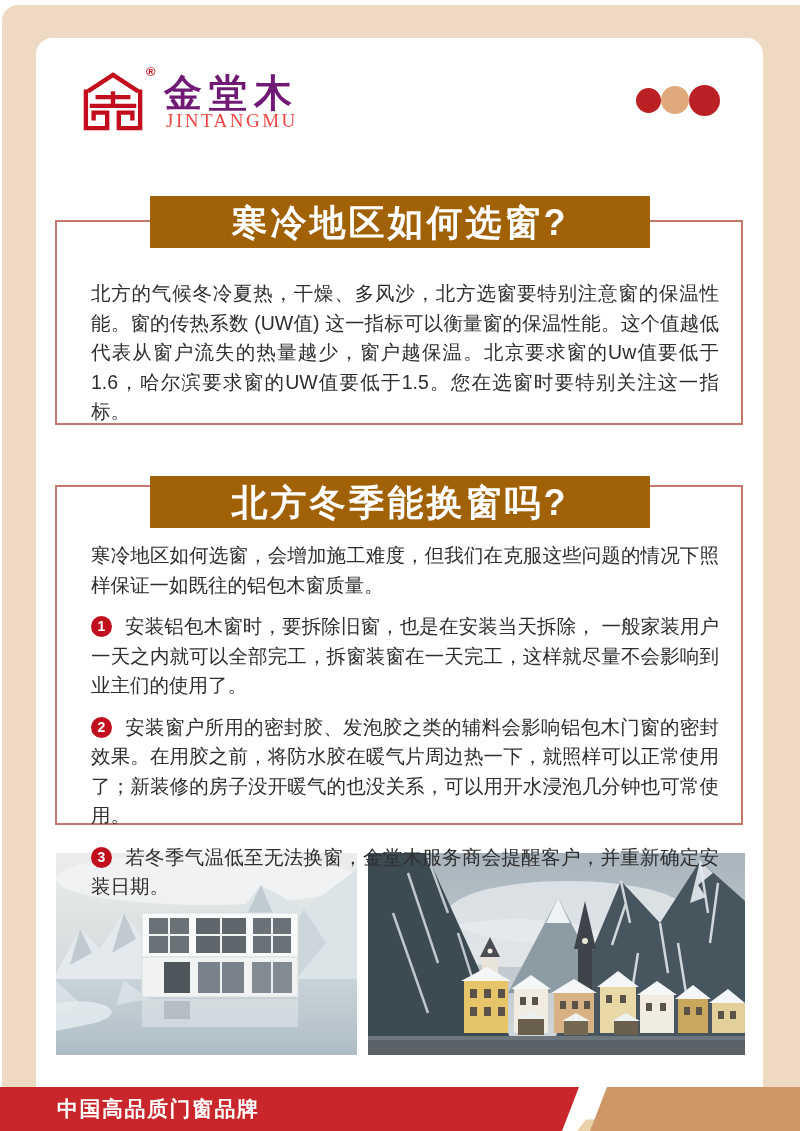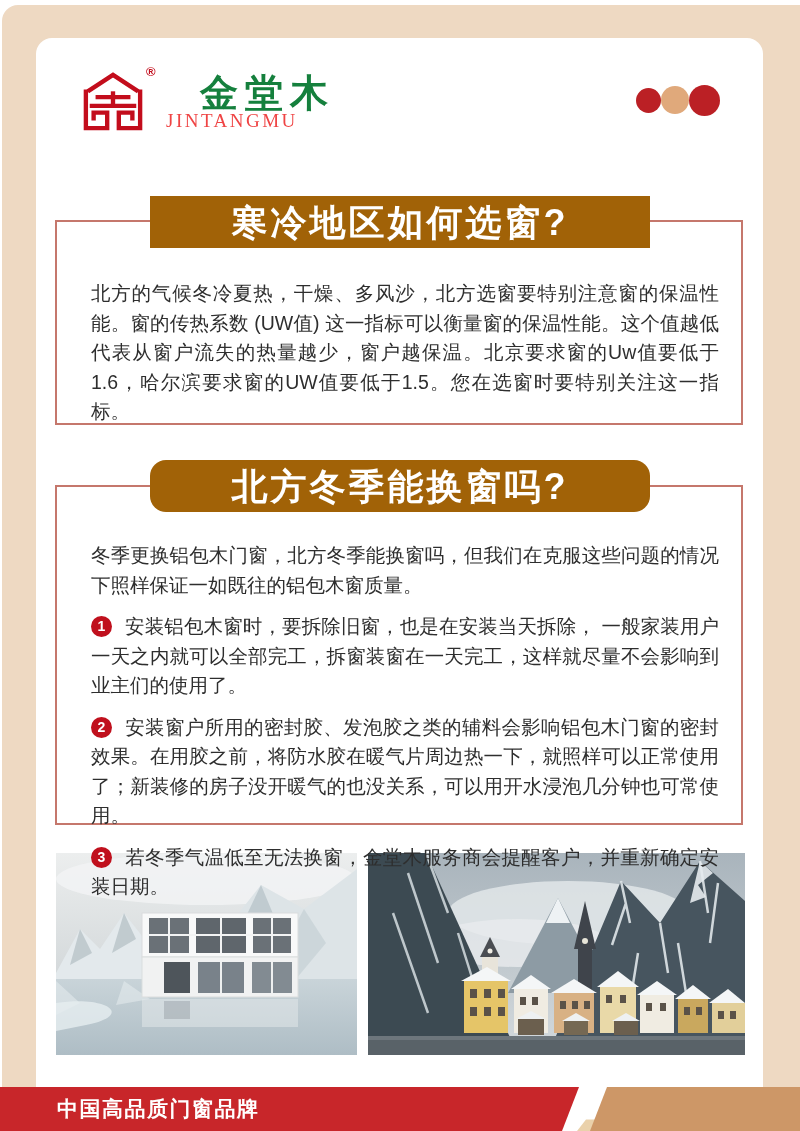--- a/index.html
+++ b/index.html
@@ -6,36 +6,36 @@
   .page{position:relative;width:800px;height:1131px;background:#fff;overflow:hidden;
         font-family:"Liberation Sans",sans-serif;}
   
   .frame{position:absolute;left:2px;top:5px;right:0;bottom:44px;background:#eed9c2;border-radius:16px 0 0 0;}
   .sheet{position:absolute;left:36px;top:38px;width:727px;height:1049px;background:#ffffff;border-radius:16px 16px 0 0;}
 
   
   .logo{position:absolute;left:82px;top:66px;width:320px;height:80px;}
   .seal{position:absolute;left:0;top:4px;width:62px;height:62px;}
   .regmark{position:absolute;left:64px;top:-2px;color:#c30d1c;font-size:13px;font-weight:bold;}
-  .brand-cn{position:absolute;left:82px;top:2px;color:#15803d;font-size:38px;font-weight:bold;
-            font-family:"Liberation Serif",serif;letter-spacing:7px;white-space:nowrap;margin-left:36px;}
+  .brand-cn{position:absolute;left:82px;top:2px;color:#701a75;font-size:38px;font-weight:bold;
+            font-family:"Liberation Serif",serif;letter-spacing:7px;white-space:nowrap;}
   .brand-en{position:absolute;left:84px;top:44px;color:#ef4444;font-size:19px;
             font-family:"Liberation Serif",serif;letter-spacing:2.5px;white-space:nowrap;}
 
   
   .dots{position:absolute;left:636px;top:85px;width:90px;height:32px;}
   .dot{position:absolute;border-radius:50%;}
   .dot1{left:0;top:3px;width:25px;height:25px;background:#bb2025;}
   .dot2{left:25px;top:1px;width:28px;height:28px;background:#e0a97b;}
   .dot3{left:53px;top:0;width:31px;height:31px;background:#bb2025;}
 
   
   .banner{position:absolute;left:150px;width:500px;height:52px;background:#a16207;color:#fff;
           text-align:center;line-height:53px;font-size:36px;font-weight:800;letter-spacing:3px;z-index:3;}
-  .banner1{top:196px;} .banner2{top:460px;border-radius:16px;}
+  .banner1{top:196px;} .banner2{top:476px;}
   .tbox{position:absolute;left:55px;width:688px;border:2px solid #c5776c;background:#fff;z-index:1;box-sizing:border-box;}
   .tbox1{top:220px;height:205px;} .tbox2{top:485px;height:340px;}
   .copy{position:absolute;left:79px;width:652px;color:#2e2e2e;font-size:19.5px;line-height:29.5px;
         text-align:justify;z-index:2;}
   .copy1{top:267px;} .copy2{top:529px;}
   .copy p{margin:12px;}
   .num{display:inline-block;width:21px;height:21px;border-radius:50%;background:#c0101d;color:#fff;
        font-size:14px;line-height:21px;text-align:center;font-weight:bold;margin-right:13px;vertical-align:2px;}
 
   
@@ -85,21 +85,21 @@
 
   <div class="tbox tbox1"></div>
   <div class="banner banner1">寒冷地区如何选窗?</div>
   <div class="copy copy1">
     <p>北方的气候冬冷夏热，干燥、多风沙，北方选窗要特别注意窗的保温性能。窗的传热系数 (UW值) 这一指标可以衡量窗的保温性能。这个值越低代表从窗户流失的热量越少，窗户越保温。北京要求窗的Uw值要低于1.6，哈尔滨要求窗的UW值要低于1.5。您在选窗时要特别关注这一指标。</p>
   </div>
 
   <div class="tbox tbox2"></div>
   <div class="banner banner2">北方冬季能换窗吗?</div>
   <div class="copy copy2">
-    <p>冬季更换铝包木门窗，北方冬季能换窗吗，但我们在克服这些问题的情况下照样保证一如既往的铝包木窗质量。</p>
+    <p>寒冷地区如何选窗，会增加施工难度，但我们在克服这些问题的情况下照样保证一如既往的铝包木窗质量。</p>
     <p><span class="num">1</span><span>安装铝包木窗时，要拆除旧窗，也是在安装当天拆除， 一般家装用户一天之内就可以全部完工，拆窗装窗在一天完工，这样就尽量不会影响到业主们的使用了。</span></p>
     <p><span class="num">2</span><span>安装窗户所用的密封胶、发泡胶之类的辅料会影响铝包木门窗的密封效果。在用胶之前，将防水胶在暖气片周边热一下，就照样可以正常使用了；新装修的房子没开暖气的也没关系，可以用开水浸泡几分钟也可常使用。</span></p>
     <p><span class="num">3</span><span>若冬季气温低至无法换窗，金堂木服务商会提醒客户，并重新确定安装日期。</span></p>
   </div>
 
   <div class="photo photoL">
     <svg width="301" height="202" viewBox="0 0 301 202">
       <defs>
         <linearGradient id="skyL" x1="0" y1="0" x2="0" y2="1">
           <stop offset="0" stop-color="#eceeee"></stop>

